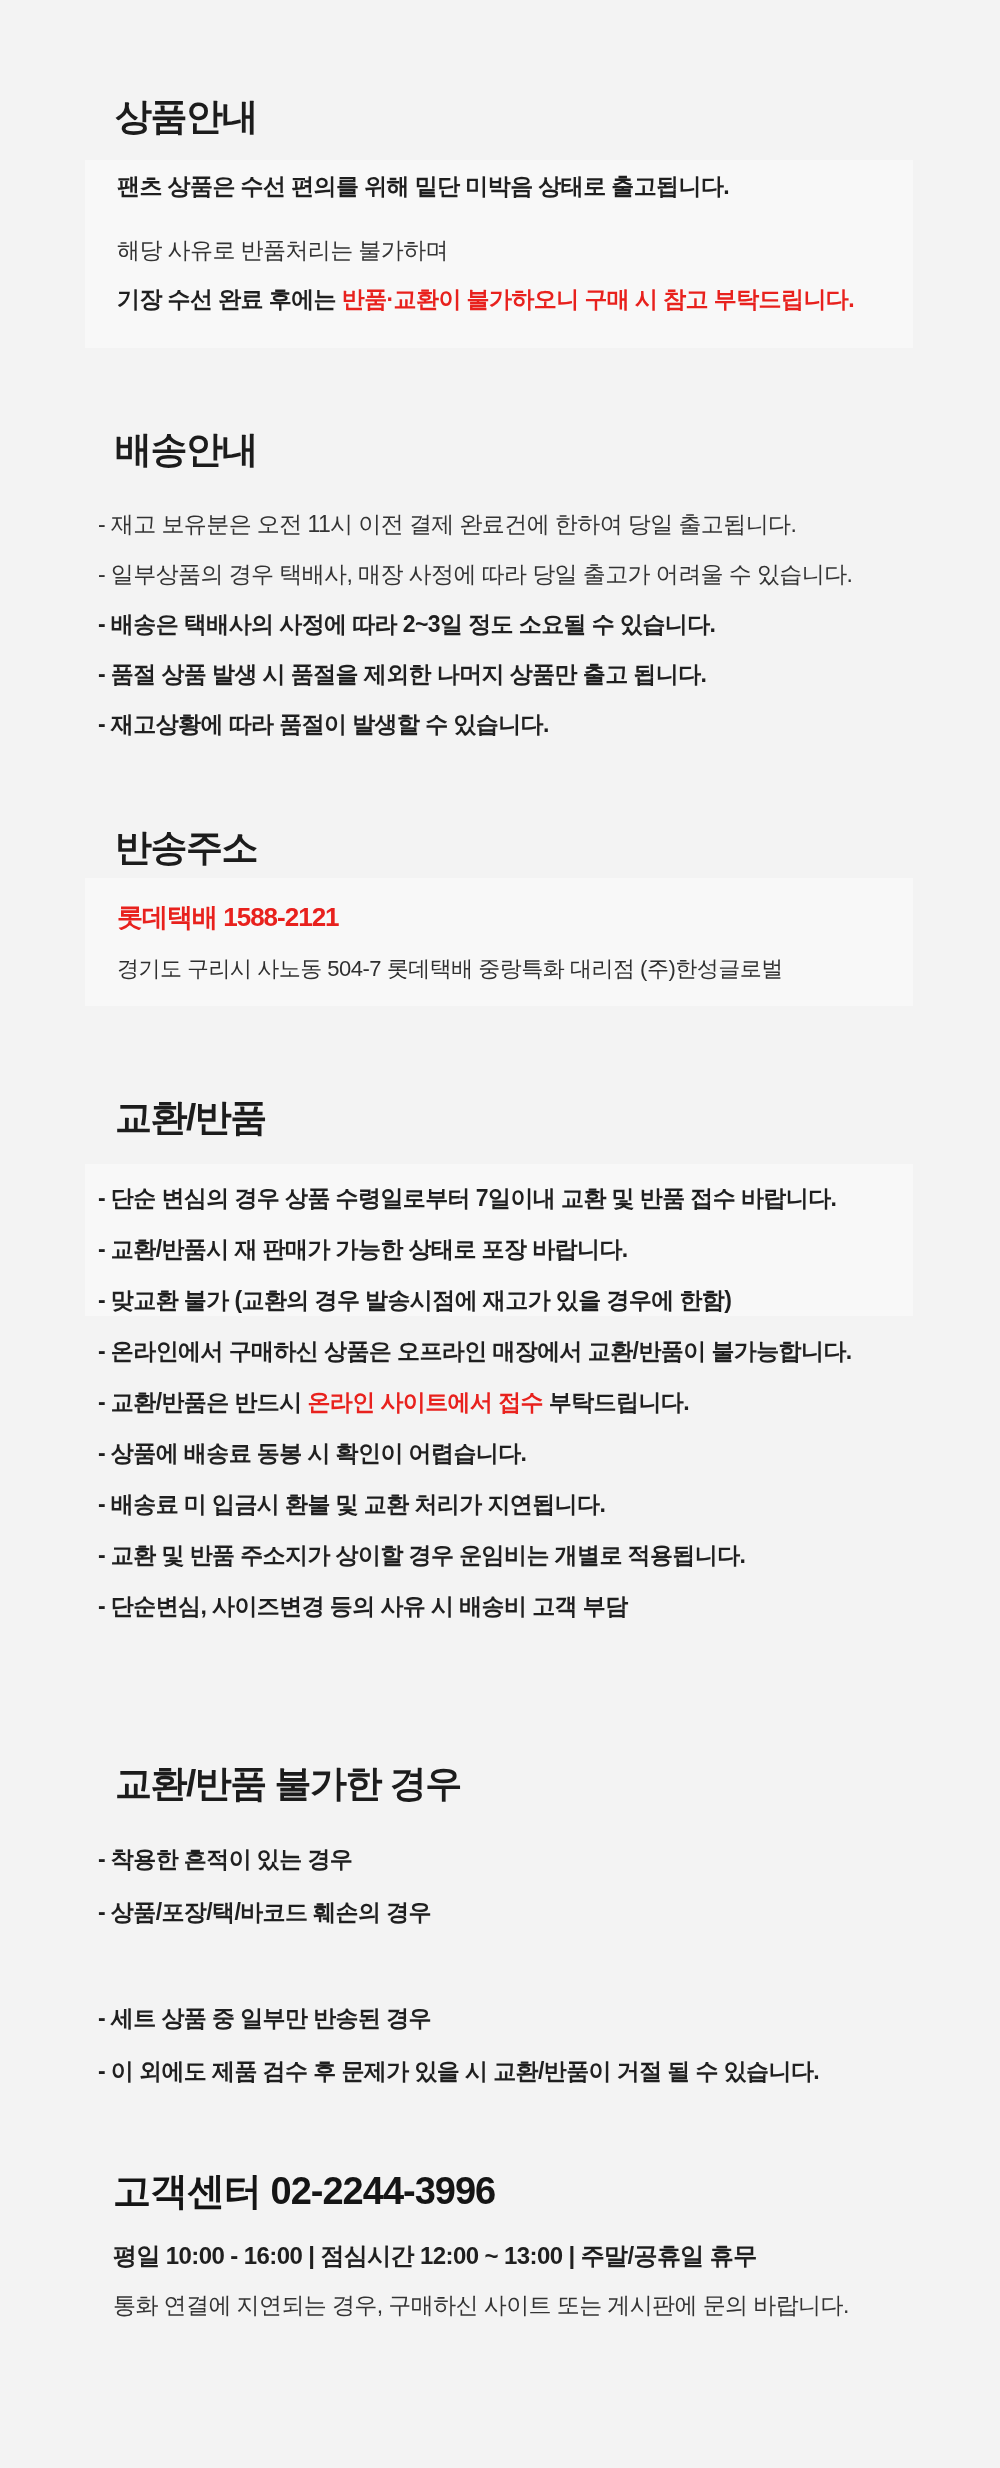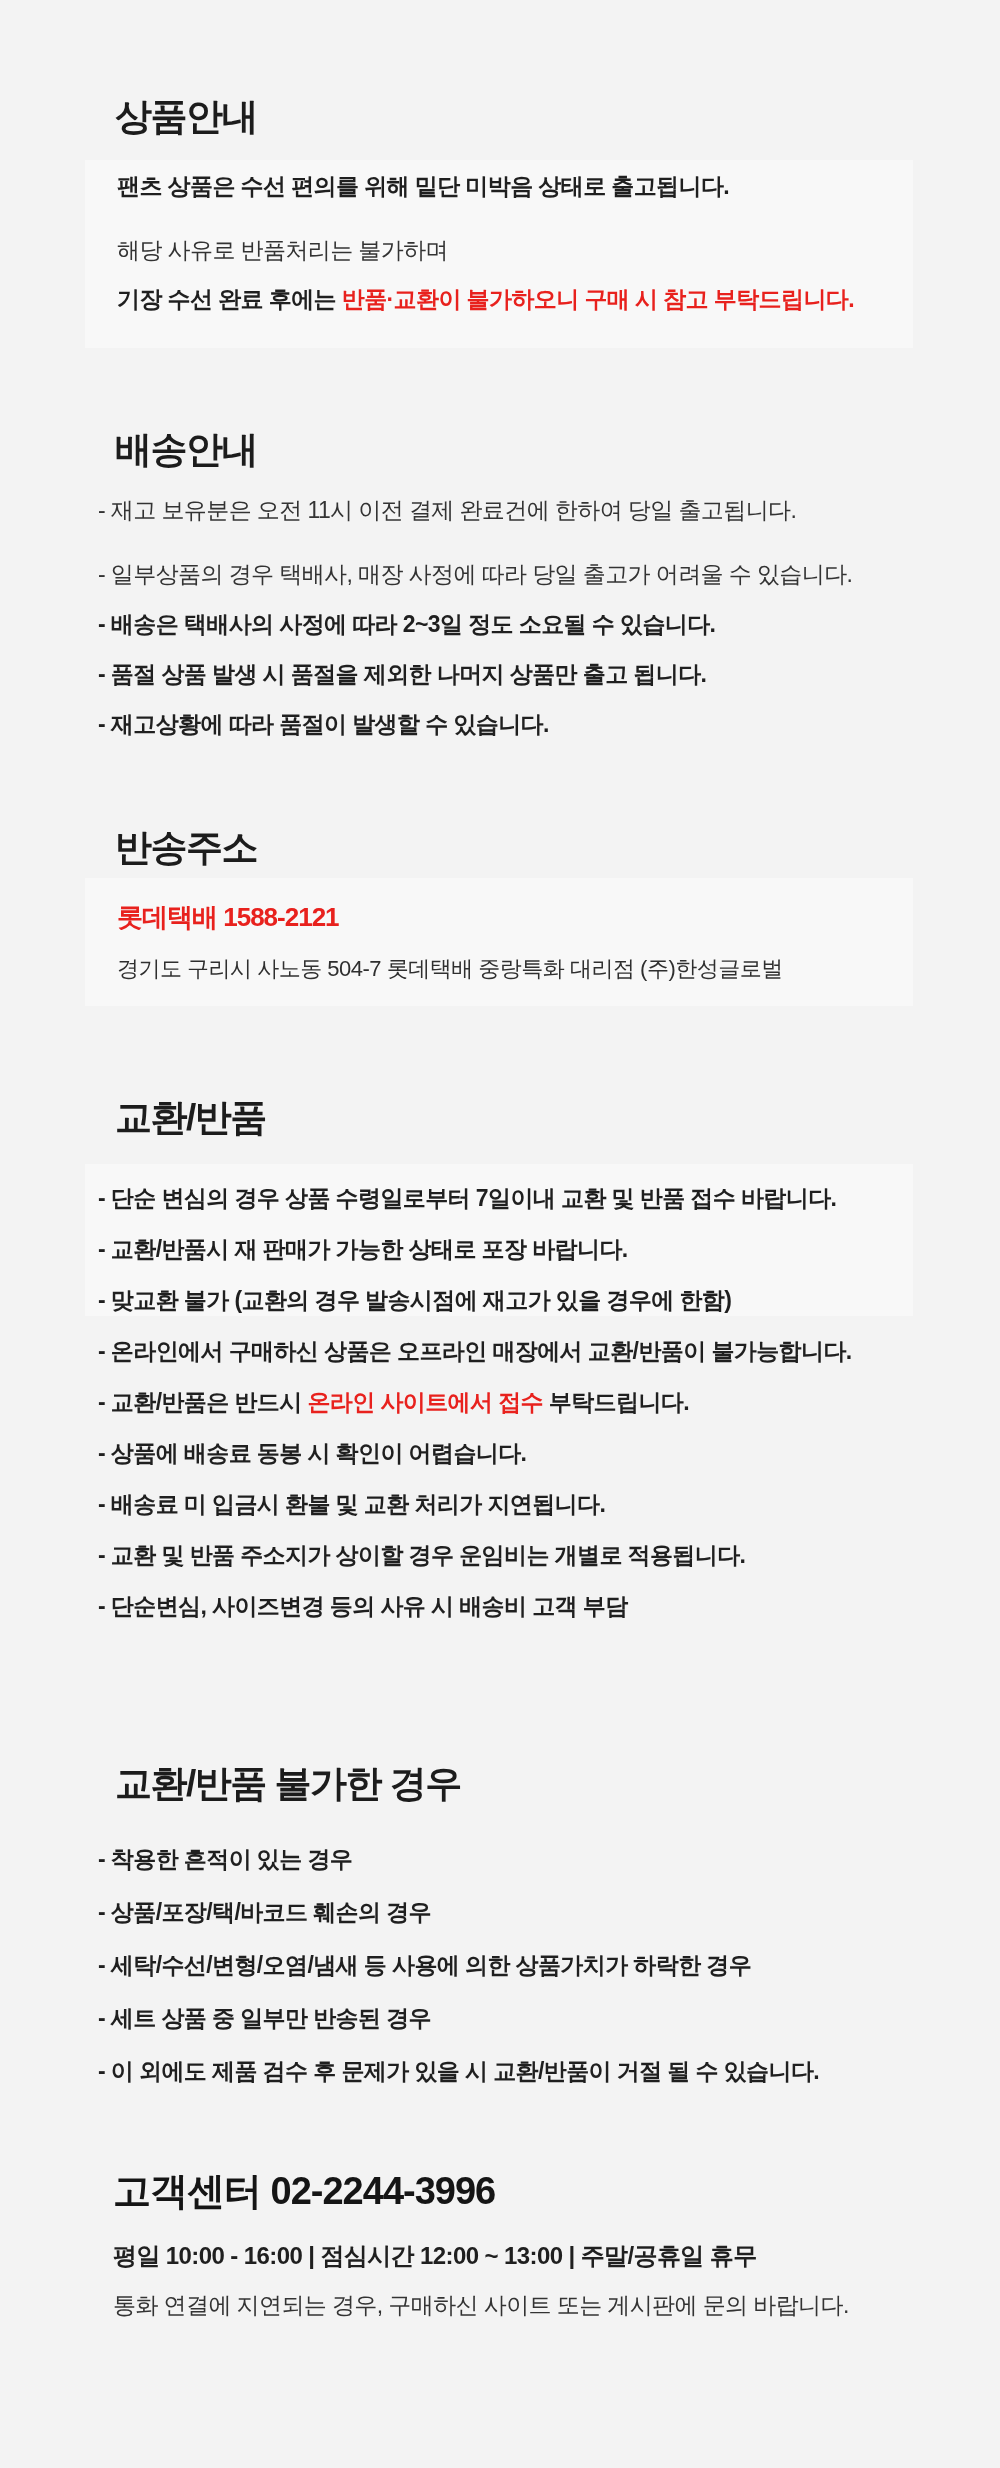--- a/index.html
+++ b/index.html
@@ -97,21 +97,21 @@
 
 <div class="page">
 
   <h2 class="title" style="top:97px">상품안내</h2>
   <div class="box" style="top:160px;height:188px"></div>
   <div class="line b inner" style="top:172px">팬츠 상품은 수선 편의를 위해 밑단 미박음 상태로 출고됩니다.</div>
   <div class="line reg inner" style="top:236px">해당 사유로 반품처리는 불가하며</div>
   <div class="line b inner" style="top:285px"><span>기장 수선 완료 후에는 </span><span class="red">반품·교환이 불가하오니 구매 시 참고 부탁드립니다.</span></div>
 
   <h2 class="title" style="top:430px">배송안내</h2>
-  <div class="line reg item" style="top:496px">- 재고 보유분은 오전 11시 이전 결제 완료건에 한하여 당일 출고됩니다.</div>
+  <div class="line reg item" style="top:510px">- 재고 보유분은 오전 11시 이전 결제 완료건에 한하여 당일 출고됩니다.</div>
   <div class="line reg item" style="top:560px">- 일부상품의 경우 택배사, 매장 사정에 따라 당일 출고가 어려울 수 있습니다.</div>
   <div class="line b item" style="top:610px">- 배송은 택배사의 사정에 따라 2~3일 정도 소요될 수 있습니다.</div>
   <div class="line b item" style="top:660px">- 품절 상품 발생 시 품절을 제외한 나머지 상품만 출고 됩니다.</div>
   <div class="line b item" style="top:710px">- 재고상황에 따라 품절이 발생할 수 있습니다.</div>
 
   <h2 class="title" style="top:828px">반송주소</h2>
   <div class="box" style="top:878px;height:128px"></div>
   <div class="carrier" style="top:900px">롯데택배 1588-2121</div>
   <div class="addr" style="top:954px">경기도 구리시 사노동 504-7 롯데택배 중랑특화 대리점 (주)한성글로벌</div>
 
@@ -123,21 +123,20 @@
   <div class="line b item" style="top:1337px">- 온라인에서 구매하신 상품은 오프라인 매장에서 교환/반품이 불가능합니다.</div>
   <div class="line b item" style="top:1388px"><span>- 교환/반품은 반드시 </span><span class="red">온라인 사이트에서 접수</span><span> 부탁드립니다.</span></div>
   <div class="line b item" style="top:1439px">- 상품에 배송료 동봉 시 확인이 어렵습니다.</div>
   <div class="line b item" style="top:1490px">- 배송료 미 입금시 환불 및 교환 처리가 지연됩니다.</div>
   <div class="line b item" style="top:1541px">- 교환 및 반품 주소지가 상이할 경우 운임비는 개별로 적용됩니다.</div>
   <div class="line b item" style="top:1592px">- 단순변심, 사이즈변경 등의 사유 시 배송비 고객 부담</div>
 
   <h2 class="title" style="top:1764px">교환/반품 불가한 경우</h2>
   <div class="line b item" style="top:1845px">- 착용한 흔적이 있는 경우</div>
   <div class="line b item" style="top:1898px">- 상품/포장/택/바코드 훼손의 경우</div>
-  <div class="line b item" style="top:1951px">- 세탁/수선/변형/오염/냄새 등 사용에 의한 상품가치가 하락한 경우</div>
   <div class="line b item" style="top:2004px">- 세트 상품 중 일부만 반송된 경우</div>
   <div class="line b item" style="top:2057px">- 이 외에도 제품 검수 후 문제가 있을 시 교환/반품이 거절 될 수 있습니다.</div>
 
   <h2 class="cs-title" style="top:2166px">고객센터 02-2244-3996</h2>
   <div class="cs-hours" style="top:2240px">평일 10:00 - 16:00 | 점심시간 12:00 ~ 13:00 | 주말/공휴일 휴무</div>
   <div class="cs-note" style="top:2290px">통화 연결에 지연되는 경우, 구매하신 사이트 또는 게시판에 문의 바랍니다.</div>
 
 </div>
 
 </body></html>

